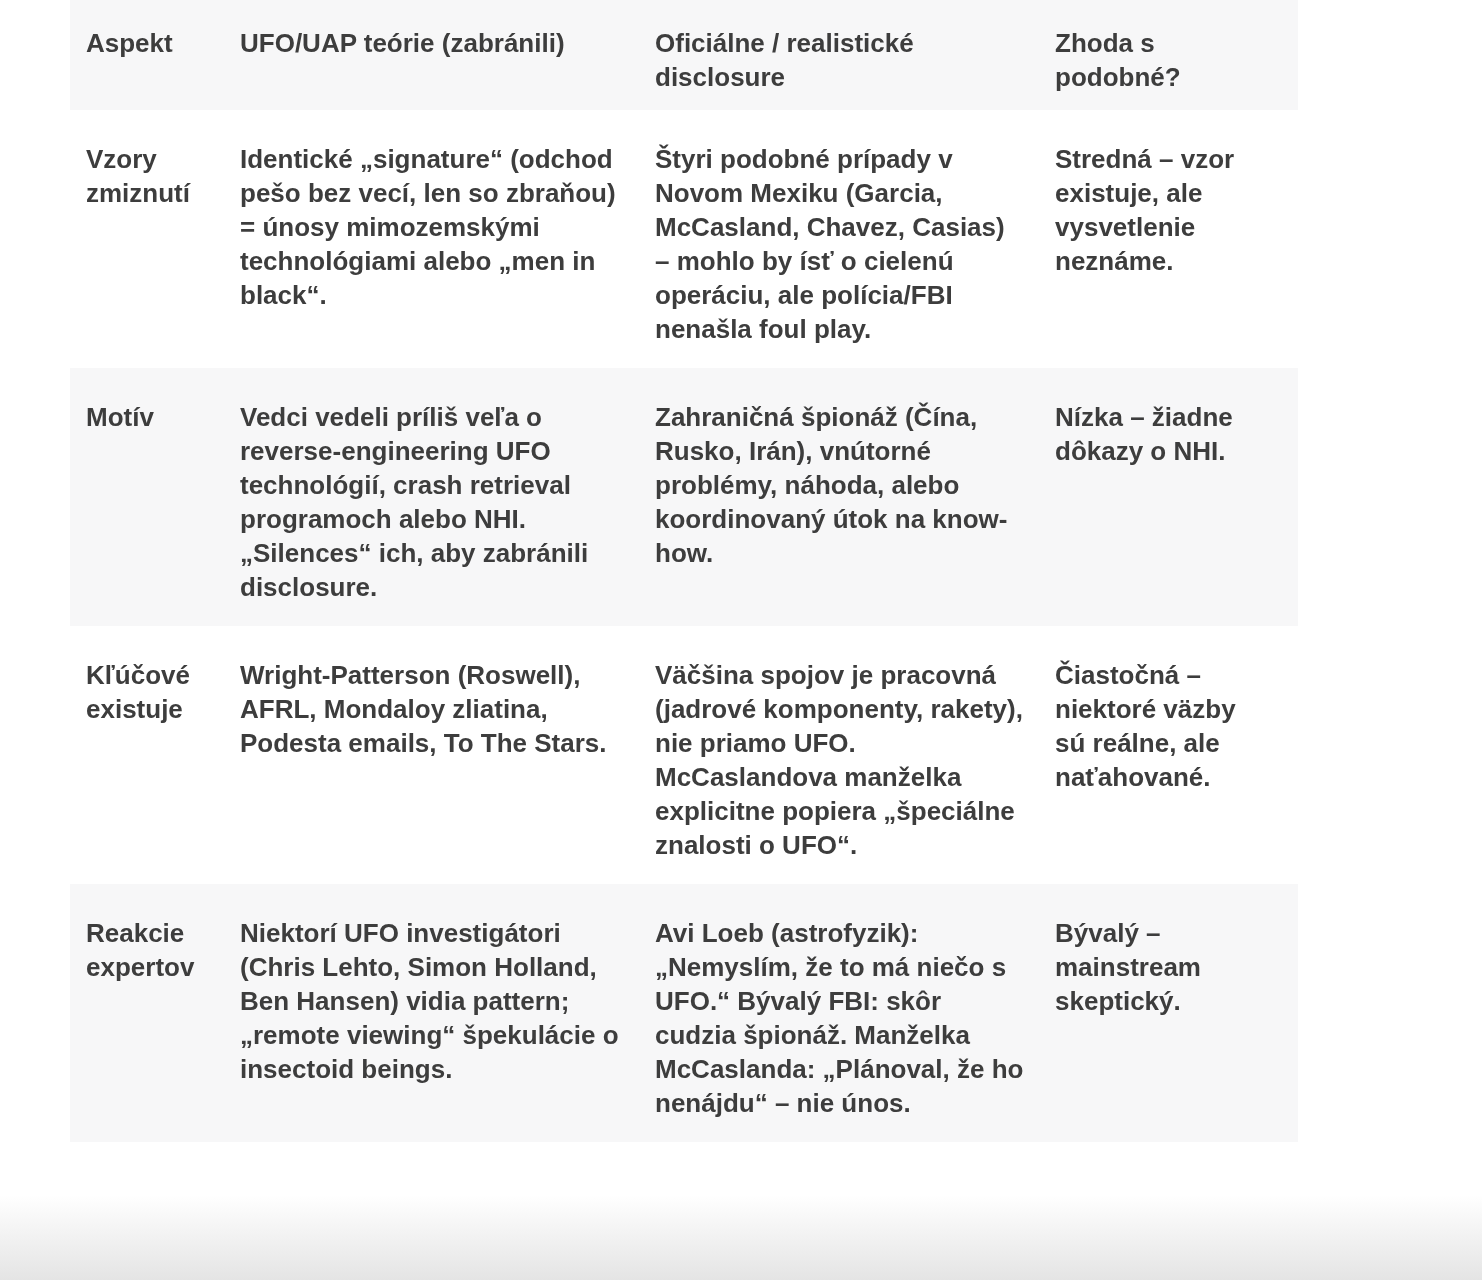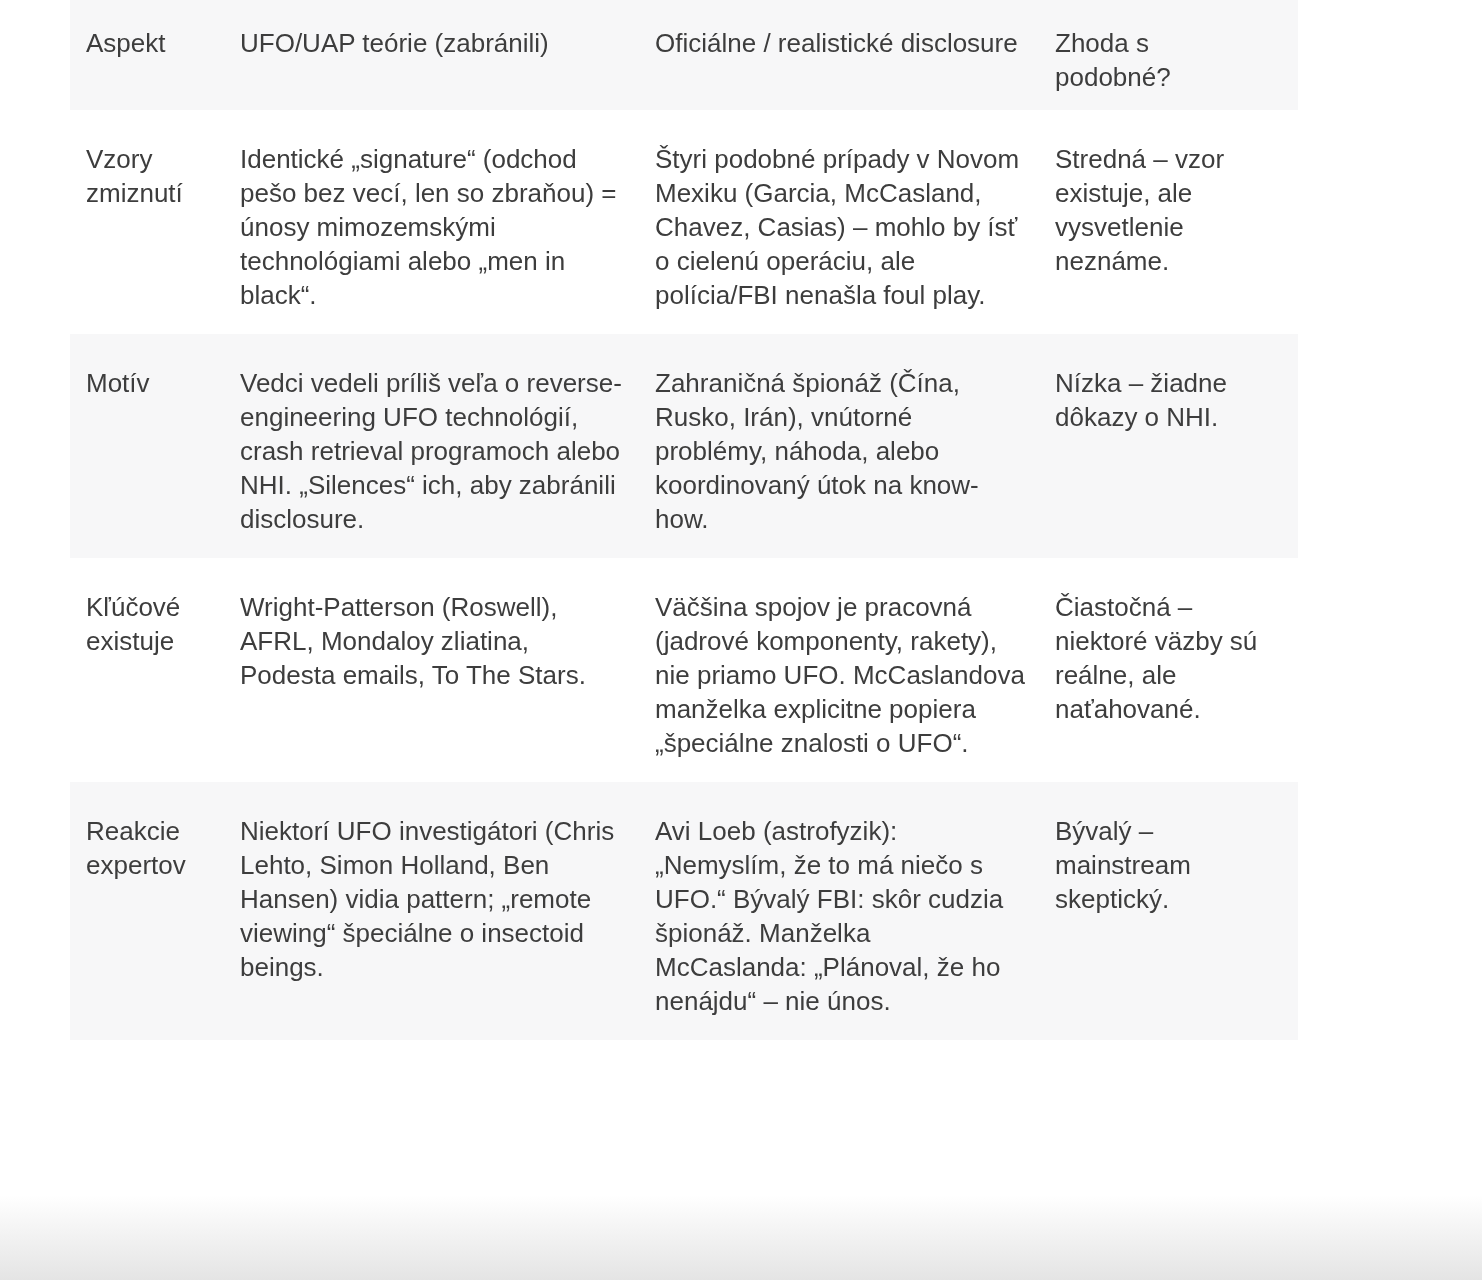--- a/index.html
+++ b/index.html
@@ -21,21 +21,21 @@
     table-layout: fixed;
     margin-left: 70px;
     width: 1228px;
     font-size: 26px;
     line-height: 34px;
     color: #3d3d3d;
   }
   table.cmp th, table.cmp td {
     vertical-align: top;
     text-align: left;
-    font-weight: 400;
+    font-weight: 700;
     padding: 32px 30px 22px 0;
     word-wrap: break-word;
   }
   table.cmp th {
     padding-top: 26px;
     padding-bottom: 16px;
   }
   table.cmp th:first-child, table.cmp td:first-child {
     padding-left: 16px;
     padding-right: 10px;
@@ -90,21 +90,21 @@
         <td>Nízka – žiadne dôkazy o NHI.</td>
       </tr>
       <tr>
         <td>Kľúčové existuje</td>
         <td>Wright-Patterson (Roswell), AFRL, Mondaloy zliatina, Podesta emails, To The Stars.</td>
         <td>Väčšina spojov je pracovná (jadrové komponenty, rakety), nie priamo UFO. McCaslandova manželka explicitne popiera „špeciálne znalosti o UFO“.</td>
         <td>Čiastočná – niektoré väzby sú reálne, ale naťahované.</td>
       </tr>
       <tr>
         <td>Reakcie expertov</td>
-        <td>Niektorí UFO investigátori (Chris Lehto, Simon Holland, Ben Hansen) vidia pattern; „remote viewing“ špeciálne o insectoid beings.</td>
+        <td>Niektorí UFO investigátori (Chris Lehto, Simon Holland, Ben Hansen) vidia pattern; „remote viewing“ špekulácie o insectoid beings.</td>
         <td>Avi Loeb (astrofyzik): „Nemyslím, že to má niečo s UFO.“ Bývalý FBI: skôr cudzia špionáž. Manželka McCaslanda: „Plánoval, že ho nenájdu“ – nie únos.</td>
         <td>Bývalý – mainstream skeptický.</td>
       </tr>
     </tbody>
   </table>
 
   <div class="bottom-fade"></div>
 
 </div>
 

